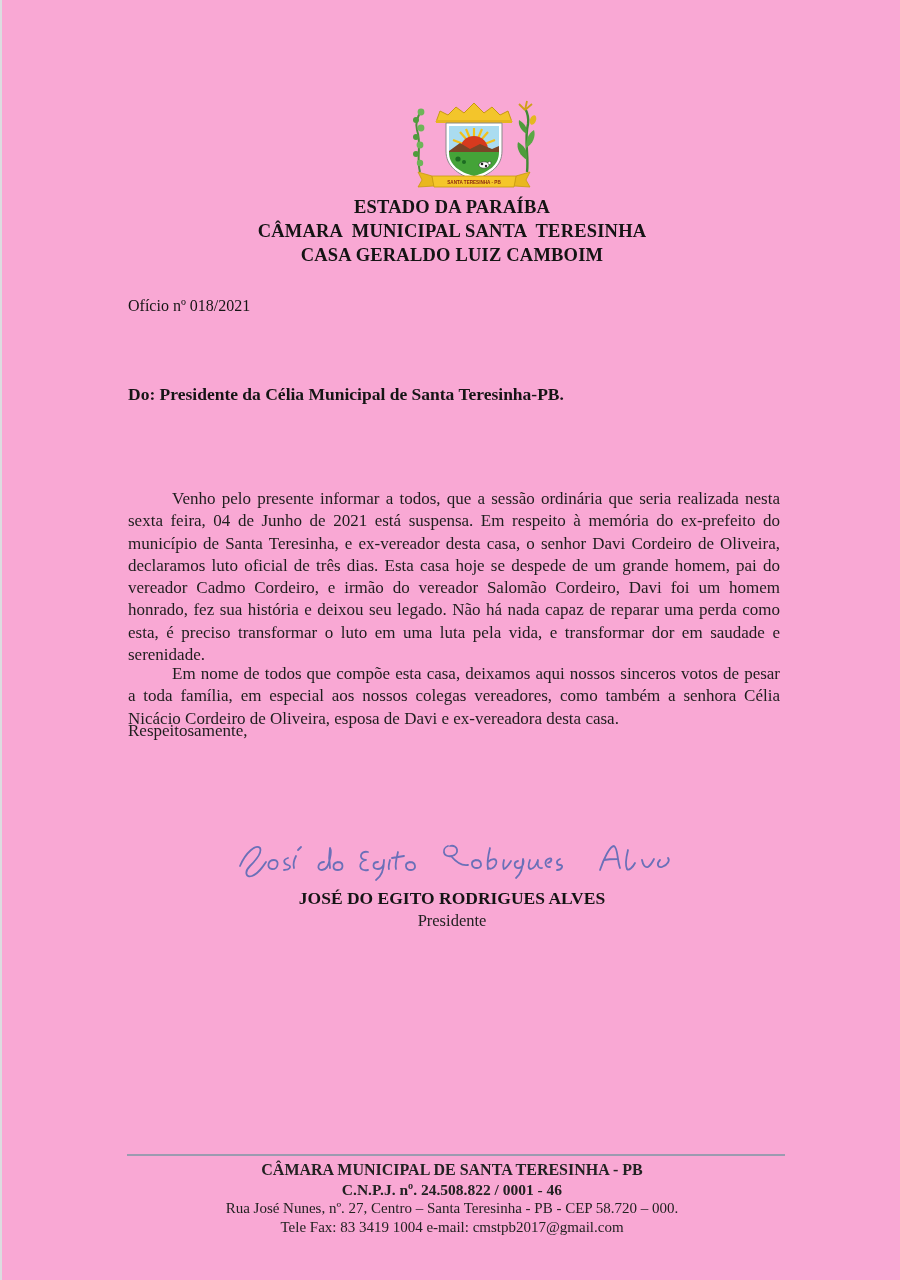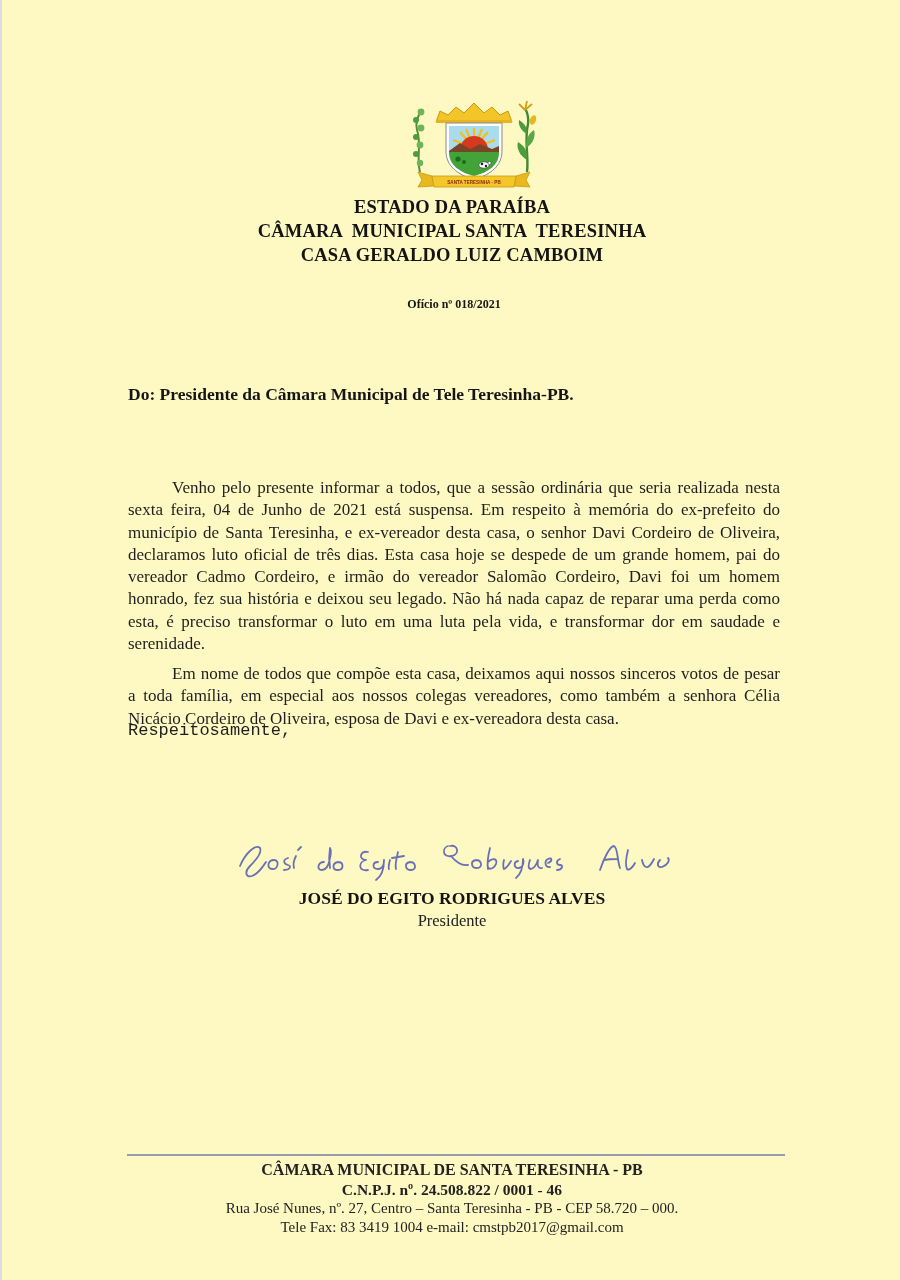--- a/index.html
+++ b/index.html
@@ -1,20 +1,20 @@
 <!DOCTYPE html>
 <html><head>
 <meta charset="utf-8">
 <style>
   html, body { margin: 0; padding: 0; background: #ffffff; }
   .page {
     position: relative;
     width: 900px;
     height: 1280px;
-    background: #fef9c3;
+    background: #f9a8d4;
     font-family: "Liberation Serif", "DejaVu Serif", serif;
     color: #1c1c1c;
     overflow: hidden;
     box-sizing: border-box;
     border-left: 2px solid #dcdce0;
   }
   .crest {
     position: absolute;
     left: 394px;
     top: 98px;
@@ -33,23 +33,23 @@
     line-height: 24px;
     letter-spacing: 0.2px;
   }
   .letterhead div { white-space: pre-wrap; }
   .refrow {
     position: absolute;
     top: 297px;
     left: 126px;
     width: 652px;
     display: flex;
-    justify-content: center;
-    font-weight: bold;
-    font-size: 12px;
+    justify-content: flex-start;
+    font-weight: normal;
+    font-size: 16px;
     color: #151515;
   }
   .recipient {
     position: absolute;
     top: 384px;
     left: 126px;
     width: 652px;
     font-weight: bold;
     font-size: 17.5px;
     color: #151515;
@@ -57,29 +57,28 @@
   .bodypara {
     position: absolute;
     left: 126px;
     width: 652px;
     font-size: 17px;
     line-height: 22.3px;
     text-align: justify;
     text-indent: 44px;
     color: #1e1e1e;
   }
-  .p1 { top: 460px; }
+  .p1 { top: 471px; }
   .p2 { top: 646px; }
   .closing {
     position: absolute;
     top: 721px;
     left: 126px;
     font-size: 17px;
     color: #1e1e1e;
-    font-family: Liberation Mono, monospace;
   }
   .sig-script {
     position: absolute;
     left: 230px;
     top: 832px;
     width: 445px;
     height: 56px;
   }
   .sig-name {
     position: absolute;
@@ -169,21 +168,21 @@
   <div class="letterhead">
     <div>ESTADO DA PARAÍBA</div>
     <div>CÂMARA  MUNICIPAL SANTA  TERESINHA</div>
     <div>CASA GERALDO LUIZ CAMBOIM</div>
   </div>
 
   <div class="refrow">
     <span>Ofício nº 018/2021</span>
   </div>
 
-  <div class="recipient">Do: Presidente da Câmara Municipal de Tele Teresinha-PB.</div>
+  <div class="recipient">Do: Presidente da Célia Municipal de Santa Teresinha-PB.</div>
 
   <p class="bodypara p1">Venho pelo presente informar a todos, que a sessão ordinária que seria realizada nesta sexta feira, 04 de Junho de 2021 está suspensa. Em respeito à memória do ex-prefeito do município de Santa Teresinha, e ex-vereador desta casa, o senhor Davi Cordeiro de Oliveira, declaramos luto oficial de três dias. Esta casa hoje se despede de um grande homem, pai do vereador Cadmo Cordeiro, e irmão do vereador Salomão Cordeiro, Davi foi um homem honrado, fez sua história e deixou seu legado. Não há nada capaz de reparar uma perda como esta, é preciso transformar o luto em uma luta pela vida, e transformar dor em saudade e serenidade.</p>
   <p class="bodypara p2">Em nome de todos que compõe esta casa, deixamos aqui nossos sinceros votos de pesar a toda família, em especial aos nossos colegas vereadores, como também a senhora Célia Nicácio Cordeiro de Oliveira, esposa de Davi e ex-vereadora desta casa.</p>
   <div class="closing">Respeitosamente,</div>
 
   <svg class="sig-script" viewBox="0 0 445 56" aria-hidden="true">
     <g stroke="#6a70b8" stroke-width="1.8" fill="none" stroke-linecap="round" stroke-linejoin="round">
 
       <path d="M8 34 C14 20 24 12 28 16 C30 20 24 28 18 34 C12 40 14 46 20 44 C26 42 30 36 34 30"></path>
       <path d="M42 28 C36 28 34 36 40 37 C46 38 48 28 42 28"></path>

